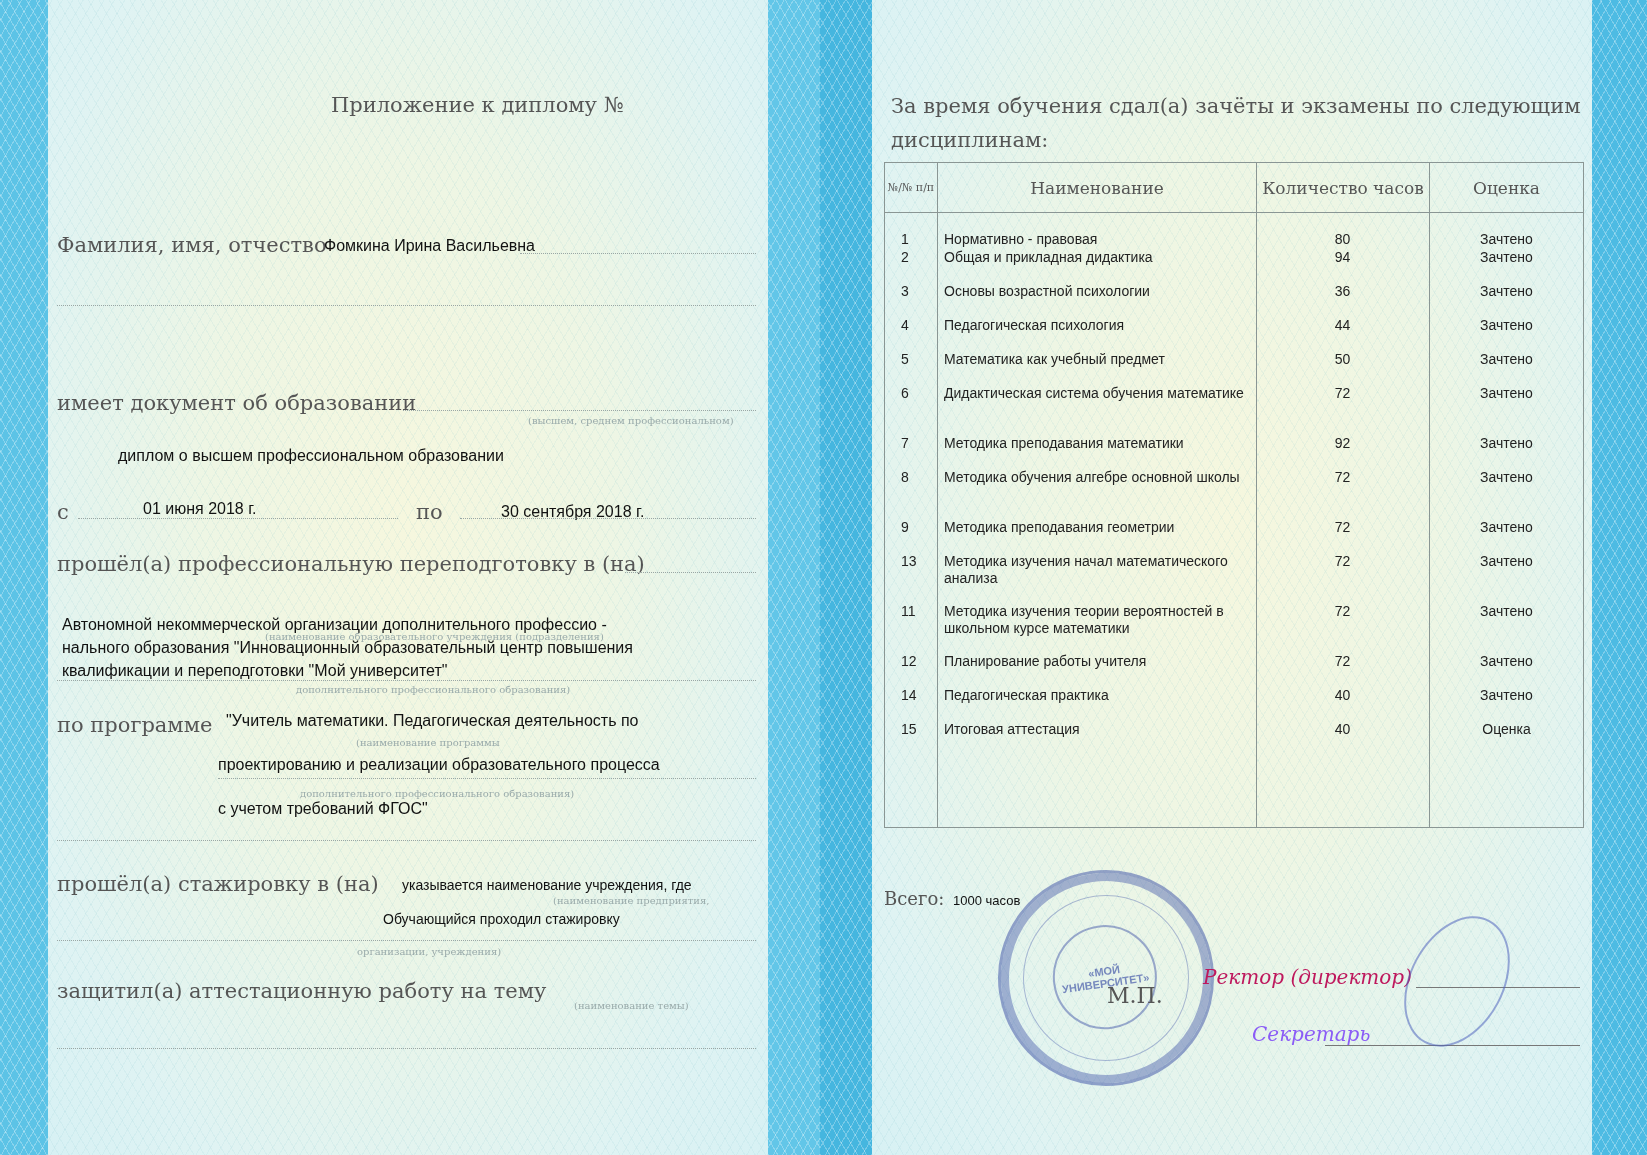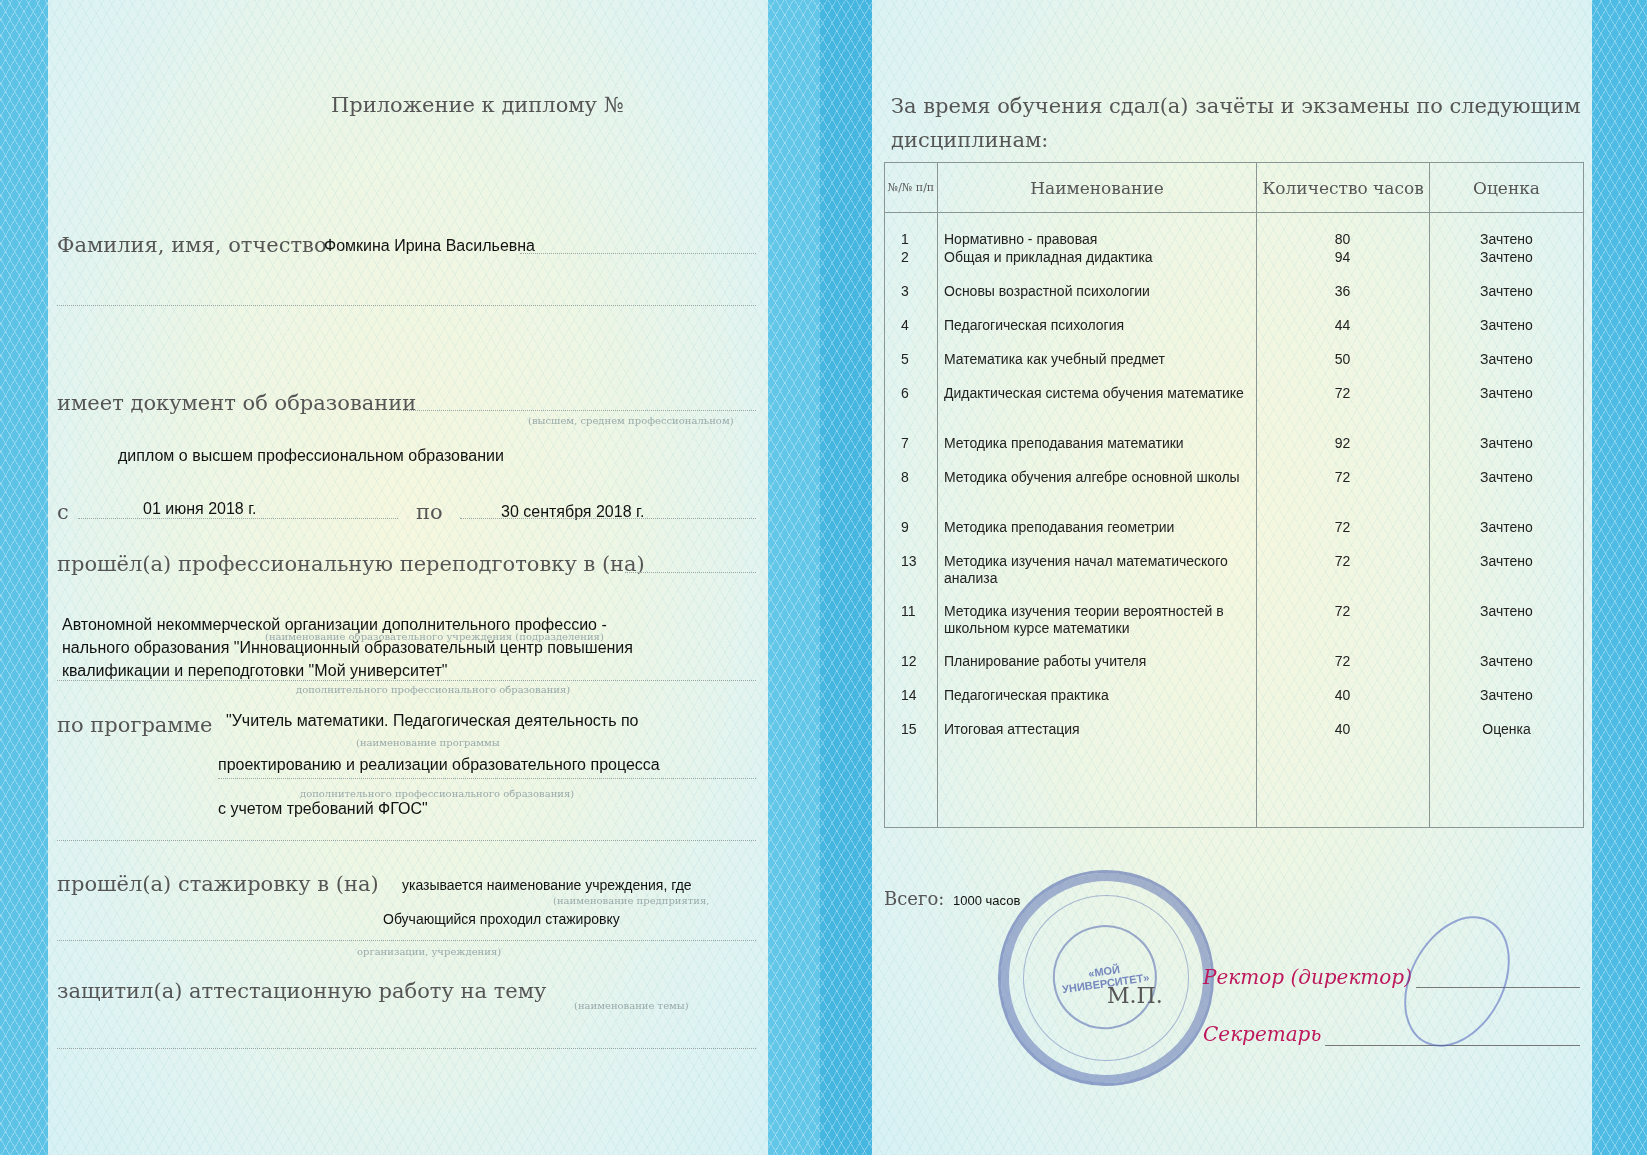--- a/index.html
+++ b/index.html
@@ -254,16 +254,16 @@
 </div>
 
 <div class="label serif" style="left:884px; top:888px; font-size:18px;">Всего:</div>
 <div class="typed" style="left:953px; top:893px; font-size:13px;">1000 часов</div>
 
 <div class="label serif" style="left:1107px; top:983px; font-size:22px;">М.П.</div>
 
 <div class="label" style="left:1203px; top:965px; font-family:'DejaVu Serif',serif; font-style:italic; color:#be185d; font-size:20px;">Ректор (директор)</div>
 <div class="dotline" style="left:1416px; top:987px; width:164px; border-bottom:1px solid #777;"></div>
 
-<div class="label" style="left:1203px; top:1022px; font-family:'DejaVu Serif',serif; font-style:italic; color:#be185d; font-size:20px;">Секретарь</div>
+<div class="label" style="left:1252px; top:1022px; font-family:'DejaVu Serif',serif; font-style:italic; color:#8b5cf6; font-size:20px;">Секретарь</div>
 <div class="dotline" style="left:1325px; top:1045px; width:255px; border-bottom:1px solid #777;"></div>
 
 <div class="signature"></div>
 
 </body></html>

